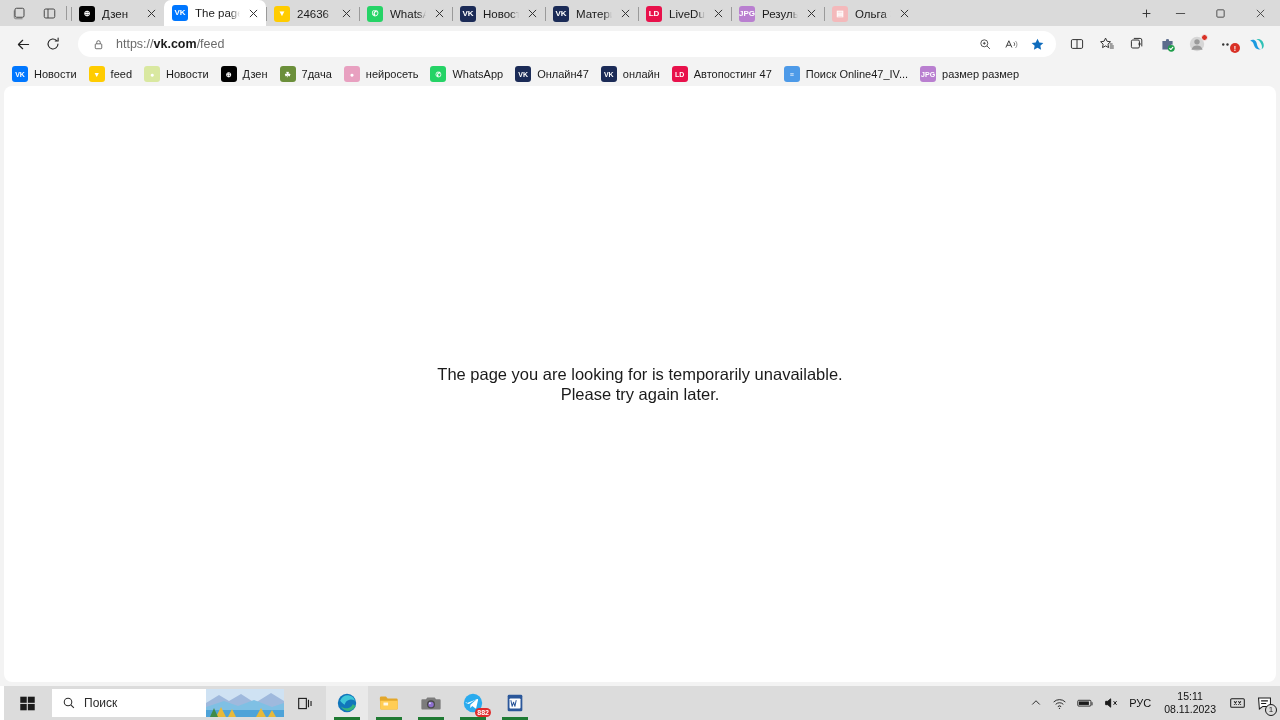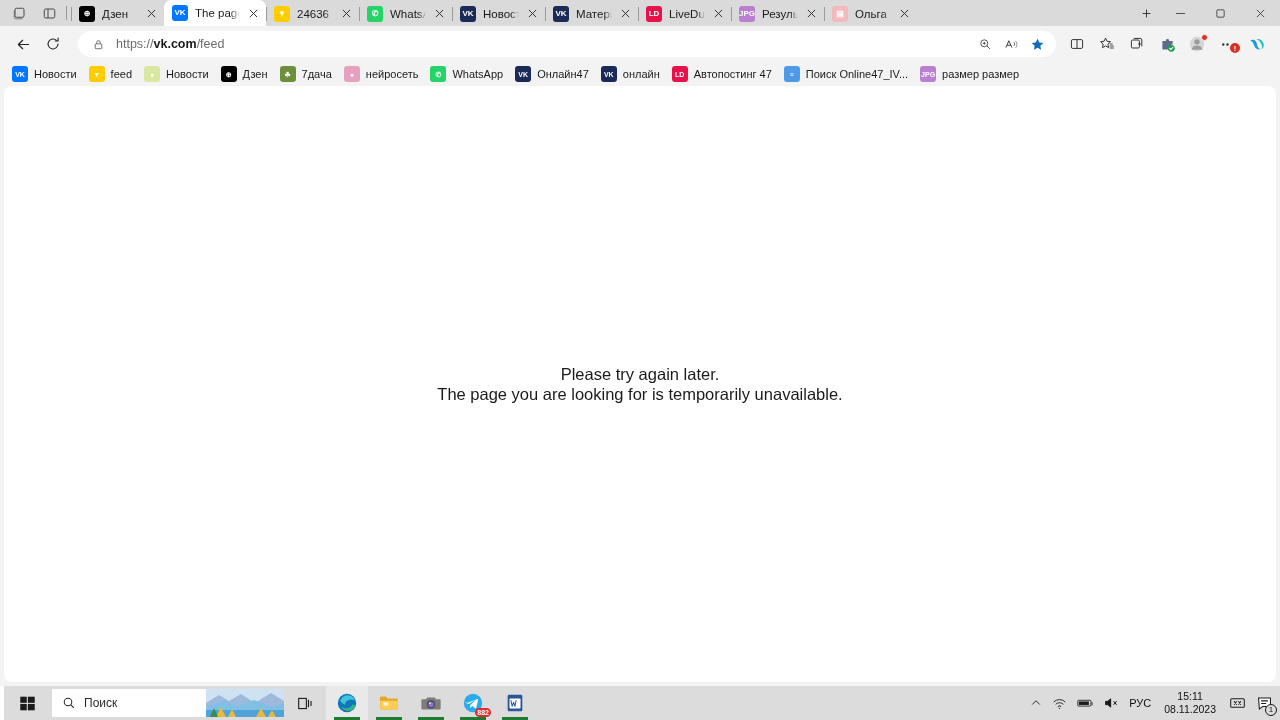--- a/index.html
+++ b/index.html
@@ -493,22 +493,22 @@
       </div>
       <div class="bm">
         <span class="bm-fav" style="background:#b97fd0">JPG</span>
         <span class="bm-label">размер размер</span>
       </div>
     </div>
 
   <div class="pagewrap">
     <div class="page">
       <div class="page-msg">
+        <div>The page you are looking for is temporarily unavailable.</div>
         <div>Please try again later.</div>
-        <div>The page you are looking for is temporarily unavailable.</div>
       </div>
     </div>
   </div>
 </div>
 
 <div id="taskbar">
   <div class="start">
     <svg width="17" height="17" viewBox="0 0 20 20" fill="#1b1b1b">
       <rect x="1.5" y="2" width="7.6" height="7.2"></rect>
         <rect x="10.4" y="2" width="8.1" height="7.2"></rect>

